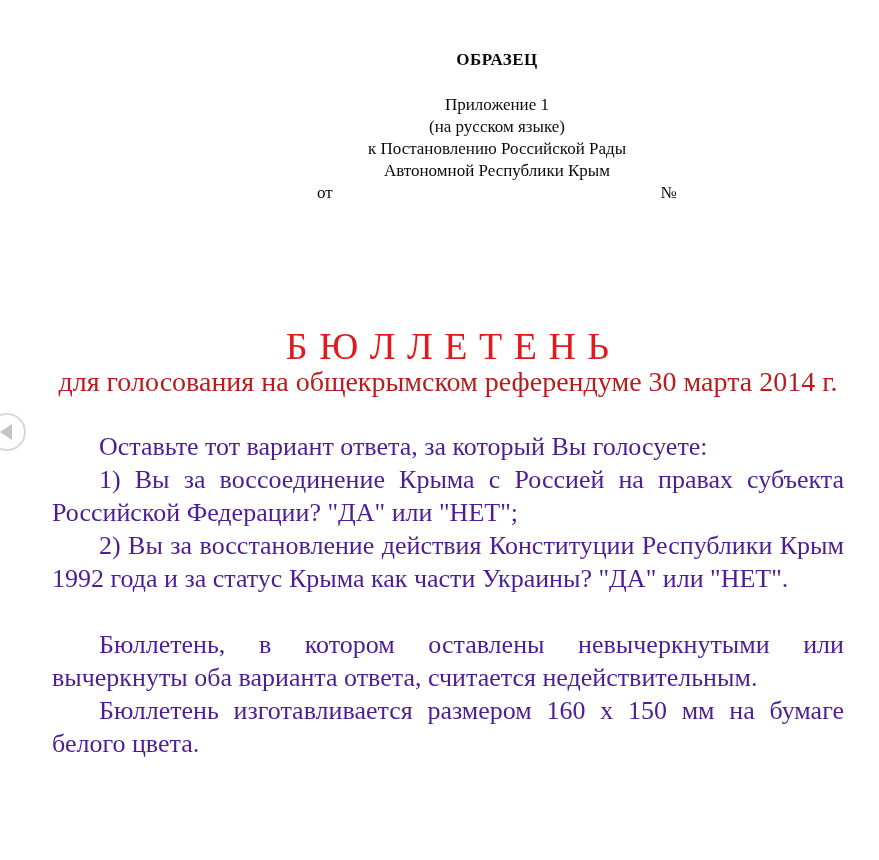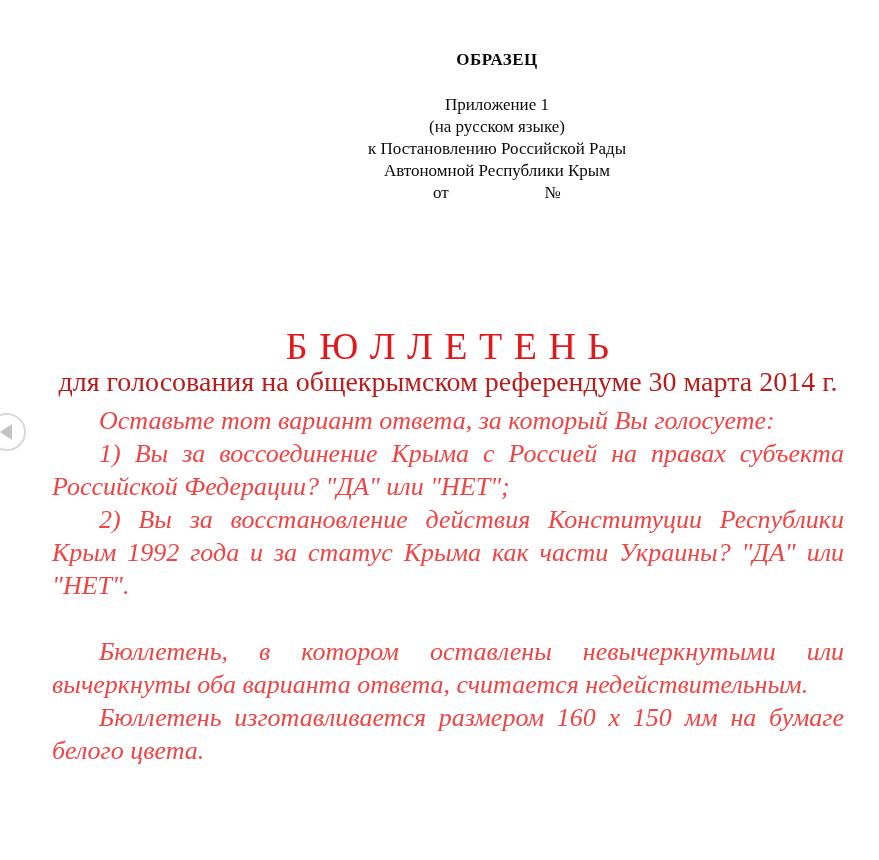--- a/index.html
+++ b/index.html
@@ -33,21 +33,21 @@
     letter-spacing: 0.5px;
   }
   .annex-block {
     margin-top: 24px;
     font-size: 17px;
     line-height: 22px;
   }
   .annex-line { white-space: nowrap; }
   .from-number-line {
     display: flex;
-    justify-content: center;
+    justify-content: space-between;
     gap: 96px;
     font-size: 17px;
     line-height: 22px;
   }
 
   
   .ballot-title {
     position: absolute;
     top: 329px;
     left: 52px;
@@ -65,28 +65,27 @@
     width: 792px;
     text-align: center;
     color: #b91c1c;
     font-size: 28px;
     line-height: 34px;
   }
 
   
   .body-text {
     position: absolute;
-    top: 404px;
+    top: 430px;
     left: 52px;
     width: 792px;
     font-size: 26px;
     line-height: 33px;
     text-align: justify;
-    color: #ef4444;
-    font-style: italic;
+    color: #4c1d95;
   }
   .body-text p {
     margin: 0;
     text-indent: 47px;
   }
   .body-text p.para-gap {
     margin-top: 33px;
   }
 
   

